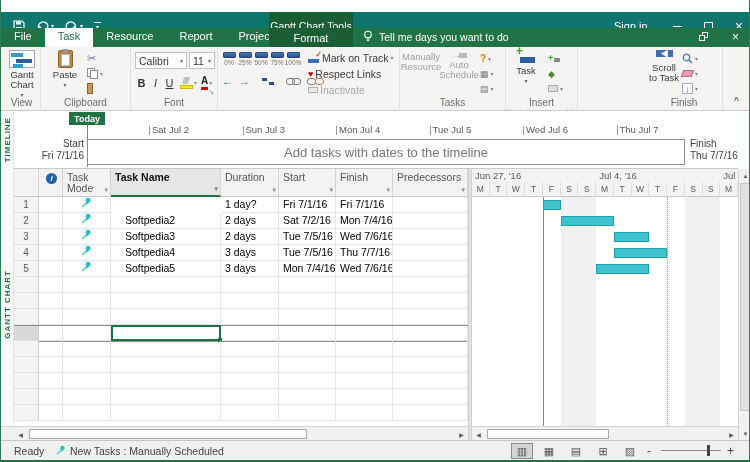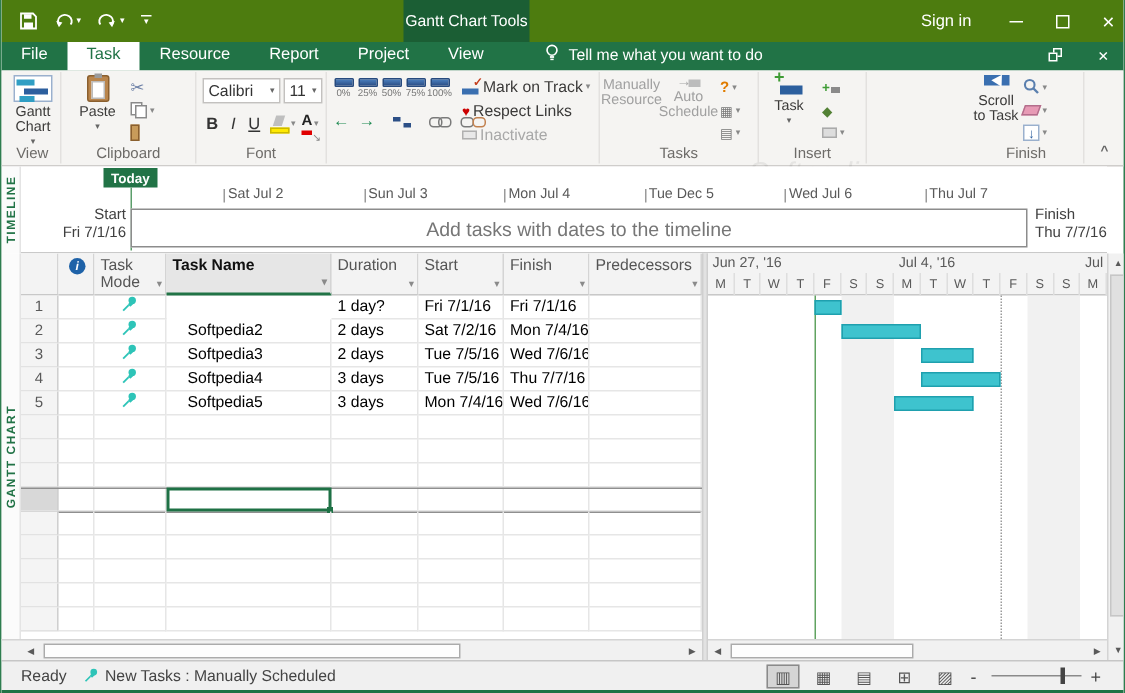--- a/index.html
+++ b/index.html
@@ -1,21 +1,21 @@
 <!DOCTYPE html>
 <html><head>
 <meta charset="utf-8">
 <style>
   *{box-sizing:border-box;margin:0;padding:0}
   html,body{background:#9a9a9a}
   .window{position:relative;width:750px;height:462px;background:#fff;overflow:hidden;
           font-family:"Liberation Sans",sans-serif;-webkit-font-smoothing:antialiased;
           border-left:1px solid #2e7d4f;border-right:1px solid #2e7d4f}
   
-  .titlebar{position:absolute;left:0;top:0;width:100%;height:28px;background:#4d7c0f;color:#fff}
+  .titlebar{position:absolute;left:0;top:12px;width:100%;height:28px;background:#0f766e;color:#fff}
   .qat{position:absolute;left:12px;top:0;height:28px;display:flex;align-items:center;gap:11px}
   .qat span{display:inline-flex;align-items:center;gap:2px}
   .dd{font-size:6px;color:#fff;line-height:6px}
   .tools-zone{position:absolute;left:268px;top:0;width:84px;height:28px;background:#1b5e34;
               color:#fff;font-size:10.5px;display:flex;align-items:center;justify-content:center}
   .win-title{position:absolute;left:360px;top:0;height:28px;display:flex;align-items:center;
              font-size:11px;color:#fff;white-space:nowrap}
   .signin{position:absolute;left:613px;top:0;height:28px;display:flex;align-items:center;font-size:11px}
   .winbtns{position:absolute;right:6px;top:0;height:28px;display:flex;align-items:center;gap:22px}
   .minic{display:inline-block;width:9px;height:1px;background:#fff}
@@ -195,27 +195,30 @@
 
   <div class="tabrow">
     <div class="tabs">
         <div class="tab">File</div>
         <div class="tab active">Task</div>
         <div class="tab">Resource</div>
         <div class="tab">Report</div>
         <div class="tab">Project</div>
         <div class="tab">View</div>
       </div>
+    <div class="fmt-zone">
+      <span class="fmt-tab">Format</span>
+    </div>
     <div class="tellme">
       <span><svg width="10" height="12">
             <circle cx="5" cy="4.5" r="3.3" fill="none" stroke="#fff" stroke-width="1.1"></circle>
             <rect x="3.6" y="8.4" width="2.8" height="1.2" fill="#fff"></rect>
             <rect x="3.9" y="10.1" width="2.2" height="1" fill="#fff"></rect>
           </svg></span>
-      <span>Tell me what you want to do</span>
+      <span>Tell me days you want to do</span>
     </div>
     <div class="docbtns">
       <span class="restoreic">
           <i></i>
           <em></em>
         </span>
       <span class="closeic" style="font-size:12px">×</span>
     </div>
   </div>
 
@@ -441,21 +444,21 @@
     <div class="today-badge">Today</div>
     <div class="today-vline"></div>
     <div id="tl-ticks">
         <div class="tl-tick" style="left: 135px;"></div>
         <div class="tl-ticklbl" style="left: 138px;">Sat Jul 2</div>
         <div class="tl-tick" style="left: 228.5px;"></div>
         <div class="tl-ticklbl" style="left: 231.5px;">Sun Jul 3</div>
         <div class="tl-tick" style="left: 322px;"></div>
         <div class="tl-ticklbl" style="left: 325px;">Mon Jul 4</div>
         <div class="tl-tick" style="left: 415.5px;"></div>
-        <div class="tl-ticklbl" style="left: 418.5px;">Tue Dec 5</div>
+        <div class="tl-ticklbl" style="left: 418.5px;">Tue Jul 5</div>
         <div class="tl-tick" style="left: 509px;"></div>
         <div class="tl-ticklbl" style="left: 512px;">Wed Jul 6</div>
         <div class="tl-tick" style="left: 602.5px;"></div>
         <div class="tl-ticklbl" style="left: 605.5px;">Thu Jul 7</div>
       </div>
     <div class="tl-box">Add tasks with dates to the timeline</div>
     <div class="tl-edge" style="left:22px;width:48px;text-align:right">
       <div>Start</div>
       <div>Fri 7/1/16</div>
     </div>

